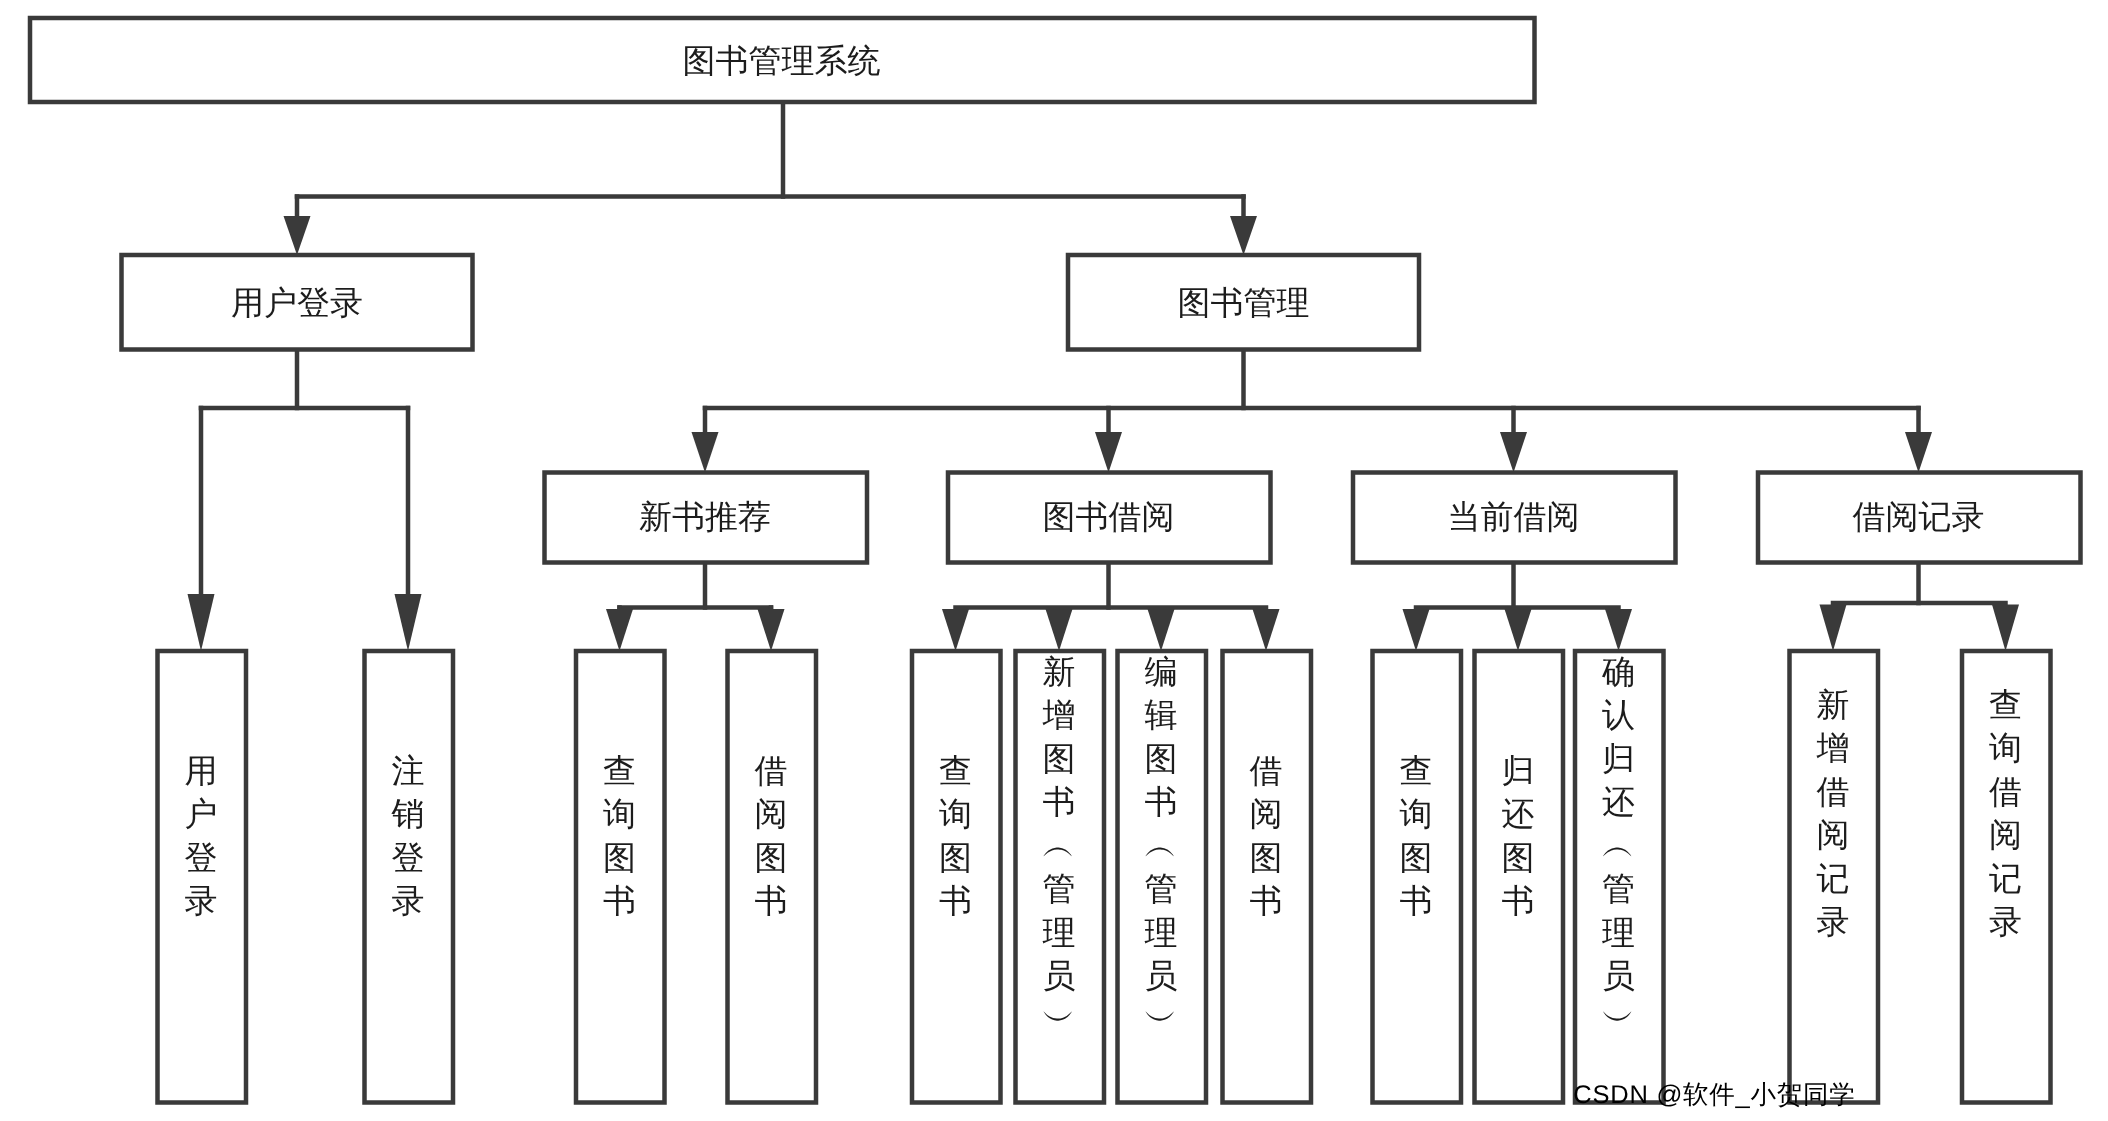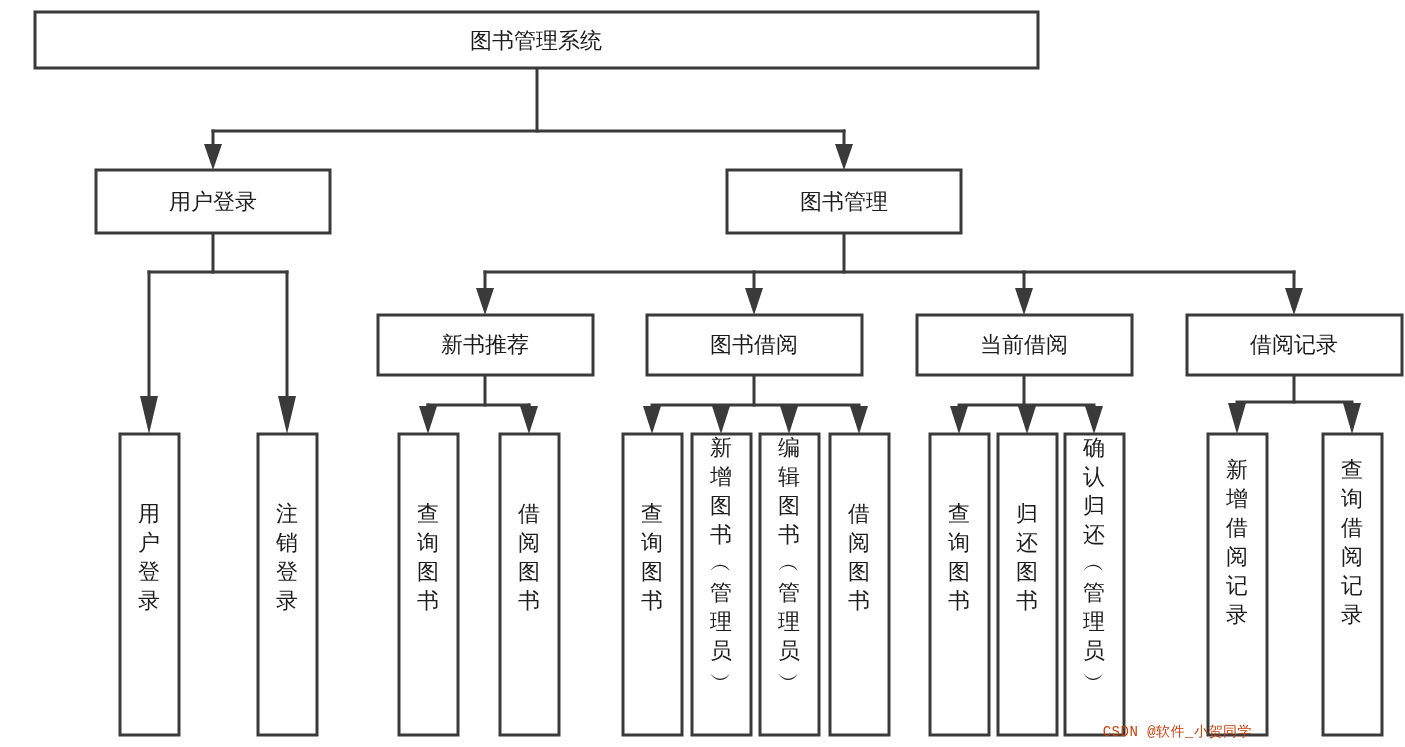--- a/index.html
+++ b/index.html
@@ -12,21 +12,20 @@
     width: 1405px;
     height: 747px;
     font-family: "DejaVu Sans", "Liberation Sans", sans-serif;
     overflow: hidden;
     position: relative;
   }
   #diagram-root {
     position: relative;
     width: 1245px;
     height: 747px;
-    margin-left: 15px;
   }
   svg.diagram {
     display: block;
     width: 1405px;
     height: 747px;
   }
   .node-box {
     fill: #ffffff;
     stroke: #3a3a3a;
     stroke-width: 3;
@@ -51,23 +50,23 @@
   .node-label-v {
     font-family: "DejaVu Sans", "Liberation Sans", sans-serif;
     font-size: 22px;
     fill: #1c1c1c;
     text-anchor: middle;
   }
   .watermark {
     position: absolute;
     right: 8px;
     bottom: 6px;
-    font-family: Liberation Mono, monospace;
-    font-size: 14px;
-    color: #c2410c;
+    font-family: Liberation Sans, sans-serif;
+    font-size: 17px;
+    color: #000000;
     letter-spacing: 0.5px;
     white-space: nowrap;
     user-select: none;
   }
 </style>
 </head>
 <body>
 
 <div id="diagram-root">
   <svg class="diagram" viewBox="0 0 1405 747" xmlns="http://www.w3.org/2000/svg">

